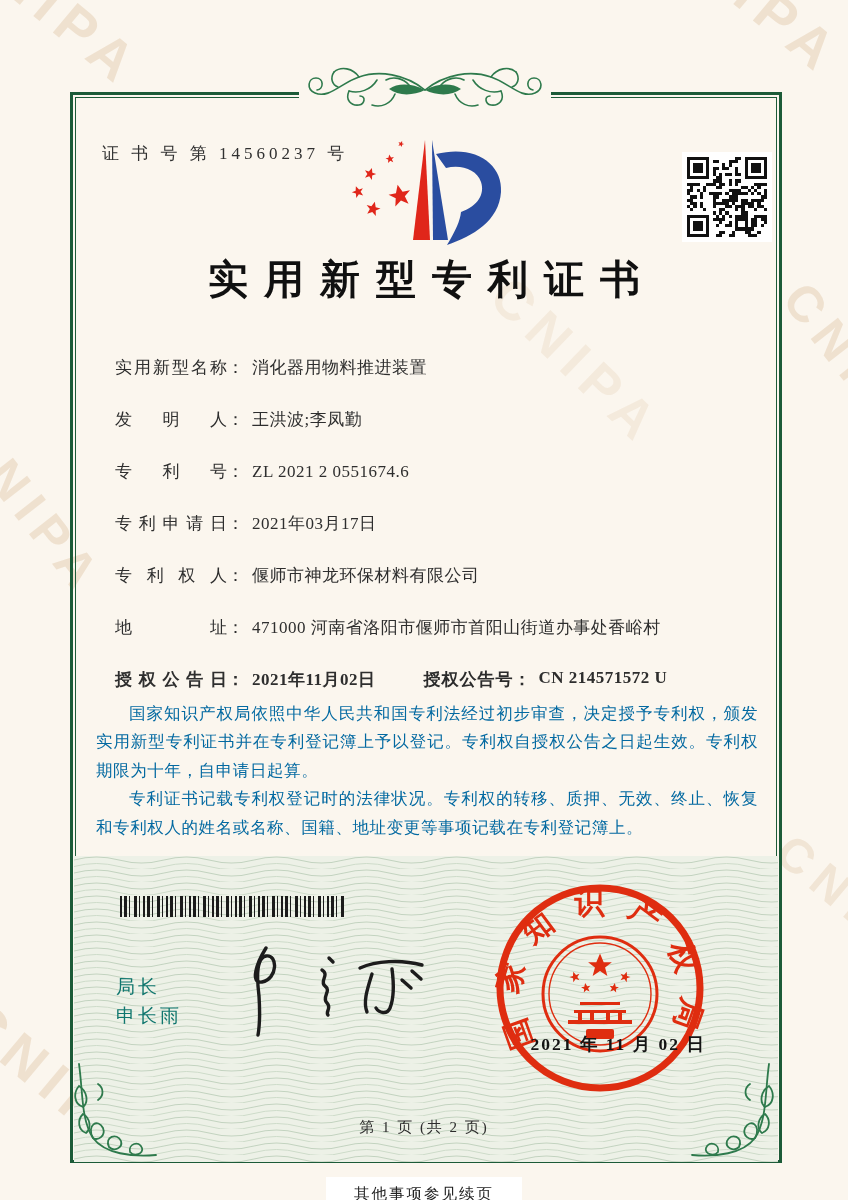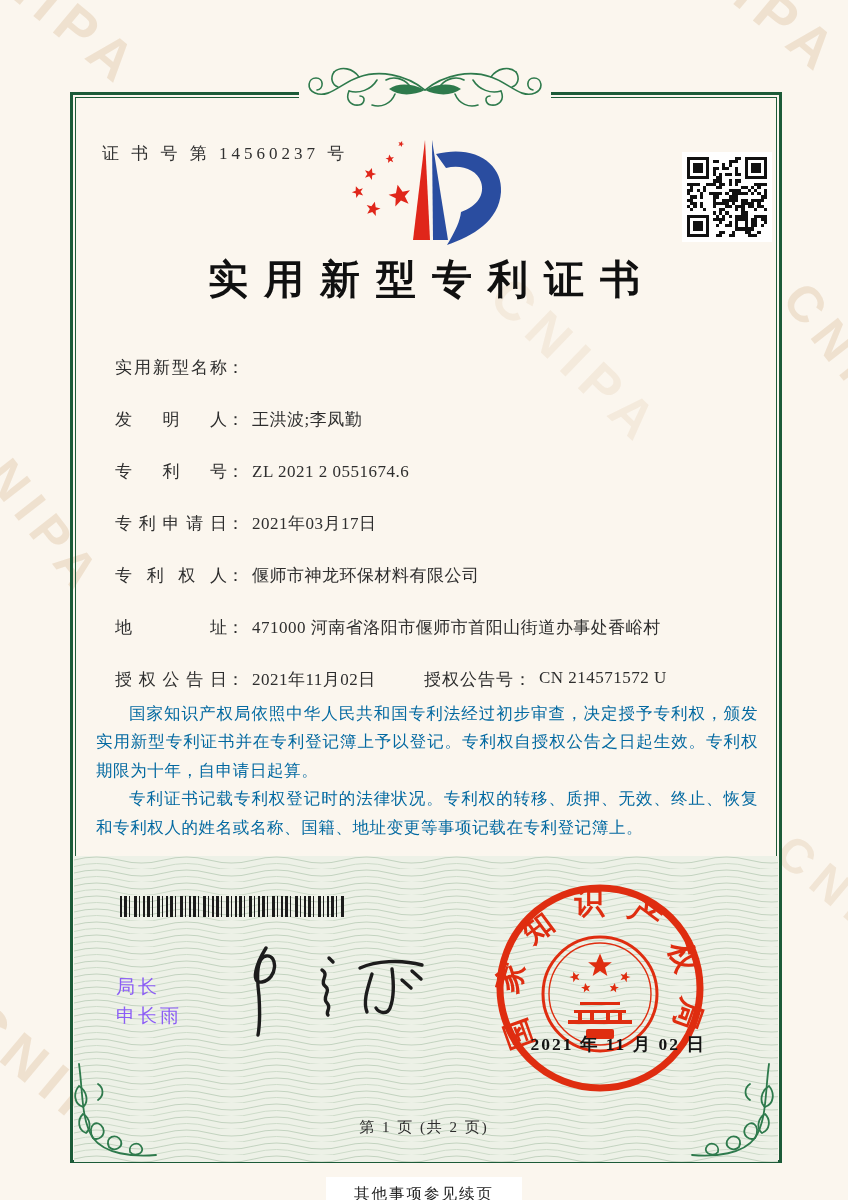--- a/index.html
+++ b/index.html
@@ -65,21 +65,21 @@
   
   .fields { position:absolute; left:115px; top:356px; width:580px; z-index:4; font-size:17px; }
   .frow { height:52px; display:flex; align-items:flex-start; line-height:1.4; }
   .flabel {
     display:inline-block; width:112px;
     text-align:justify; text-align-last:justify; text-justify:inter-word;
     color:#2e2e2e; flex:none;
   }
   .fcolon { flex:none; color:#2e2e2e; }
   .fvalue { padding-left:8px; color:#2e2e2e; letter-spacing:.5px; }
-  .frow-double { display:flex; height:52px; }
+  .frow-double { display:flex; height:52px;font-weight:bold; }
   .fcol2 { display:flex; margin-left:48px; }
   .flabel2 { letter-spacing:1px; }
 
   
   .bodytext {
     position:absolute; left:96px; top:700px; width:662px; z-index:4;
     font-size:16.5px; line-height:1.72; text-align:justify; color:#0369a1;
     letter-spacing:.6px;
   }
   .bodytext p { text-indent:2em; }
@@ -94,21 +94,21 @@
   .barcode {
     position:absolute; left:120px; top:896px; width:225px; height:21px; z-index:4;
     background:repeating-linear-gradient(90deg,
       #1b1b1b 0 2px, transparent 2px 4px,
       #1b1b1b 4px 7px, transparent 7px 9px,
       #1b1b1b 9px 10px, transparent 10px 14px,
       #1b1b1b 14px 17px, transparent 17px 19px,
       #1b1b1b 19px 20px, transparent 20px 23px);
   }
 
-  .officer { position:absolute; left:116px; top:974px; z-index:4; font-size:19px; color:#8b5cf6; letter-spacing:3px; }
+  .officer { position:absolute; left:116px; top:974px; z-index:4; font-size:19px; color:#0f766e; letter-spacing:3px; }
   .officer .name { margin-top:3px; }
   .signature { position:absolute; left:222px; top:938px; z-index:5; }
 
   .seal { position:absolute; left:494px; top:882px; width:212px; height:212px; z-index:4; }
   .seal-date {
     position:absolute; left:494px; top:1032px; width:212px; z-index:6;
     text-align:right; font-size:17.5px; font-weight:600; color:#141414;
     letter-spacing:2px; white-space:nowrap;
   }
 
@@ -424,20 +424,21 @@
       <rect x="2" y="20" width="3" height="3" fill="#111"></rect>
     </svg>
 </div>
 
 <div class="title">实用新型专利证书</div>
 
 <div class="fields">
   <div class="frow">
     <span class="flabel">实用新型名称</span>
       <span class="fcolon">：</span>
+    <span class="fvalue">消化器用物料推进装置</span>
   </div>
   <div class="frow">
     <span class="flabel">发 明 人</span>
       <span class="fcolon">：</span>
     <span class="fvalue">王洪波;李凤勤</span>
   </div>
   <div class="frow">
     <span class="flabel">专 利 号</span>
       <span class="fcolon">：</span>
     <span class="fvalue">ZL 2021 2 0551674.6</span>

